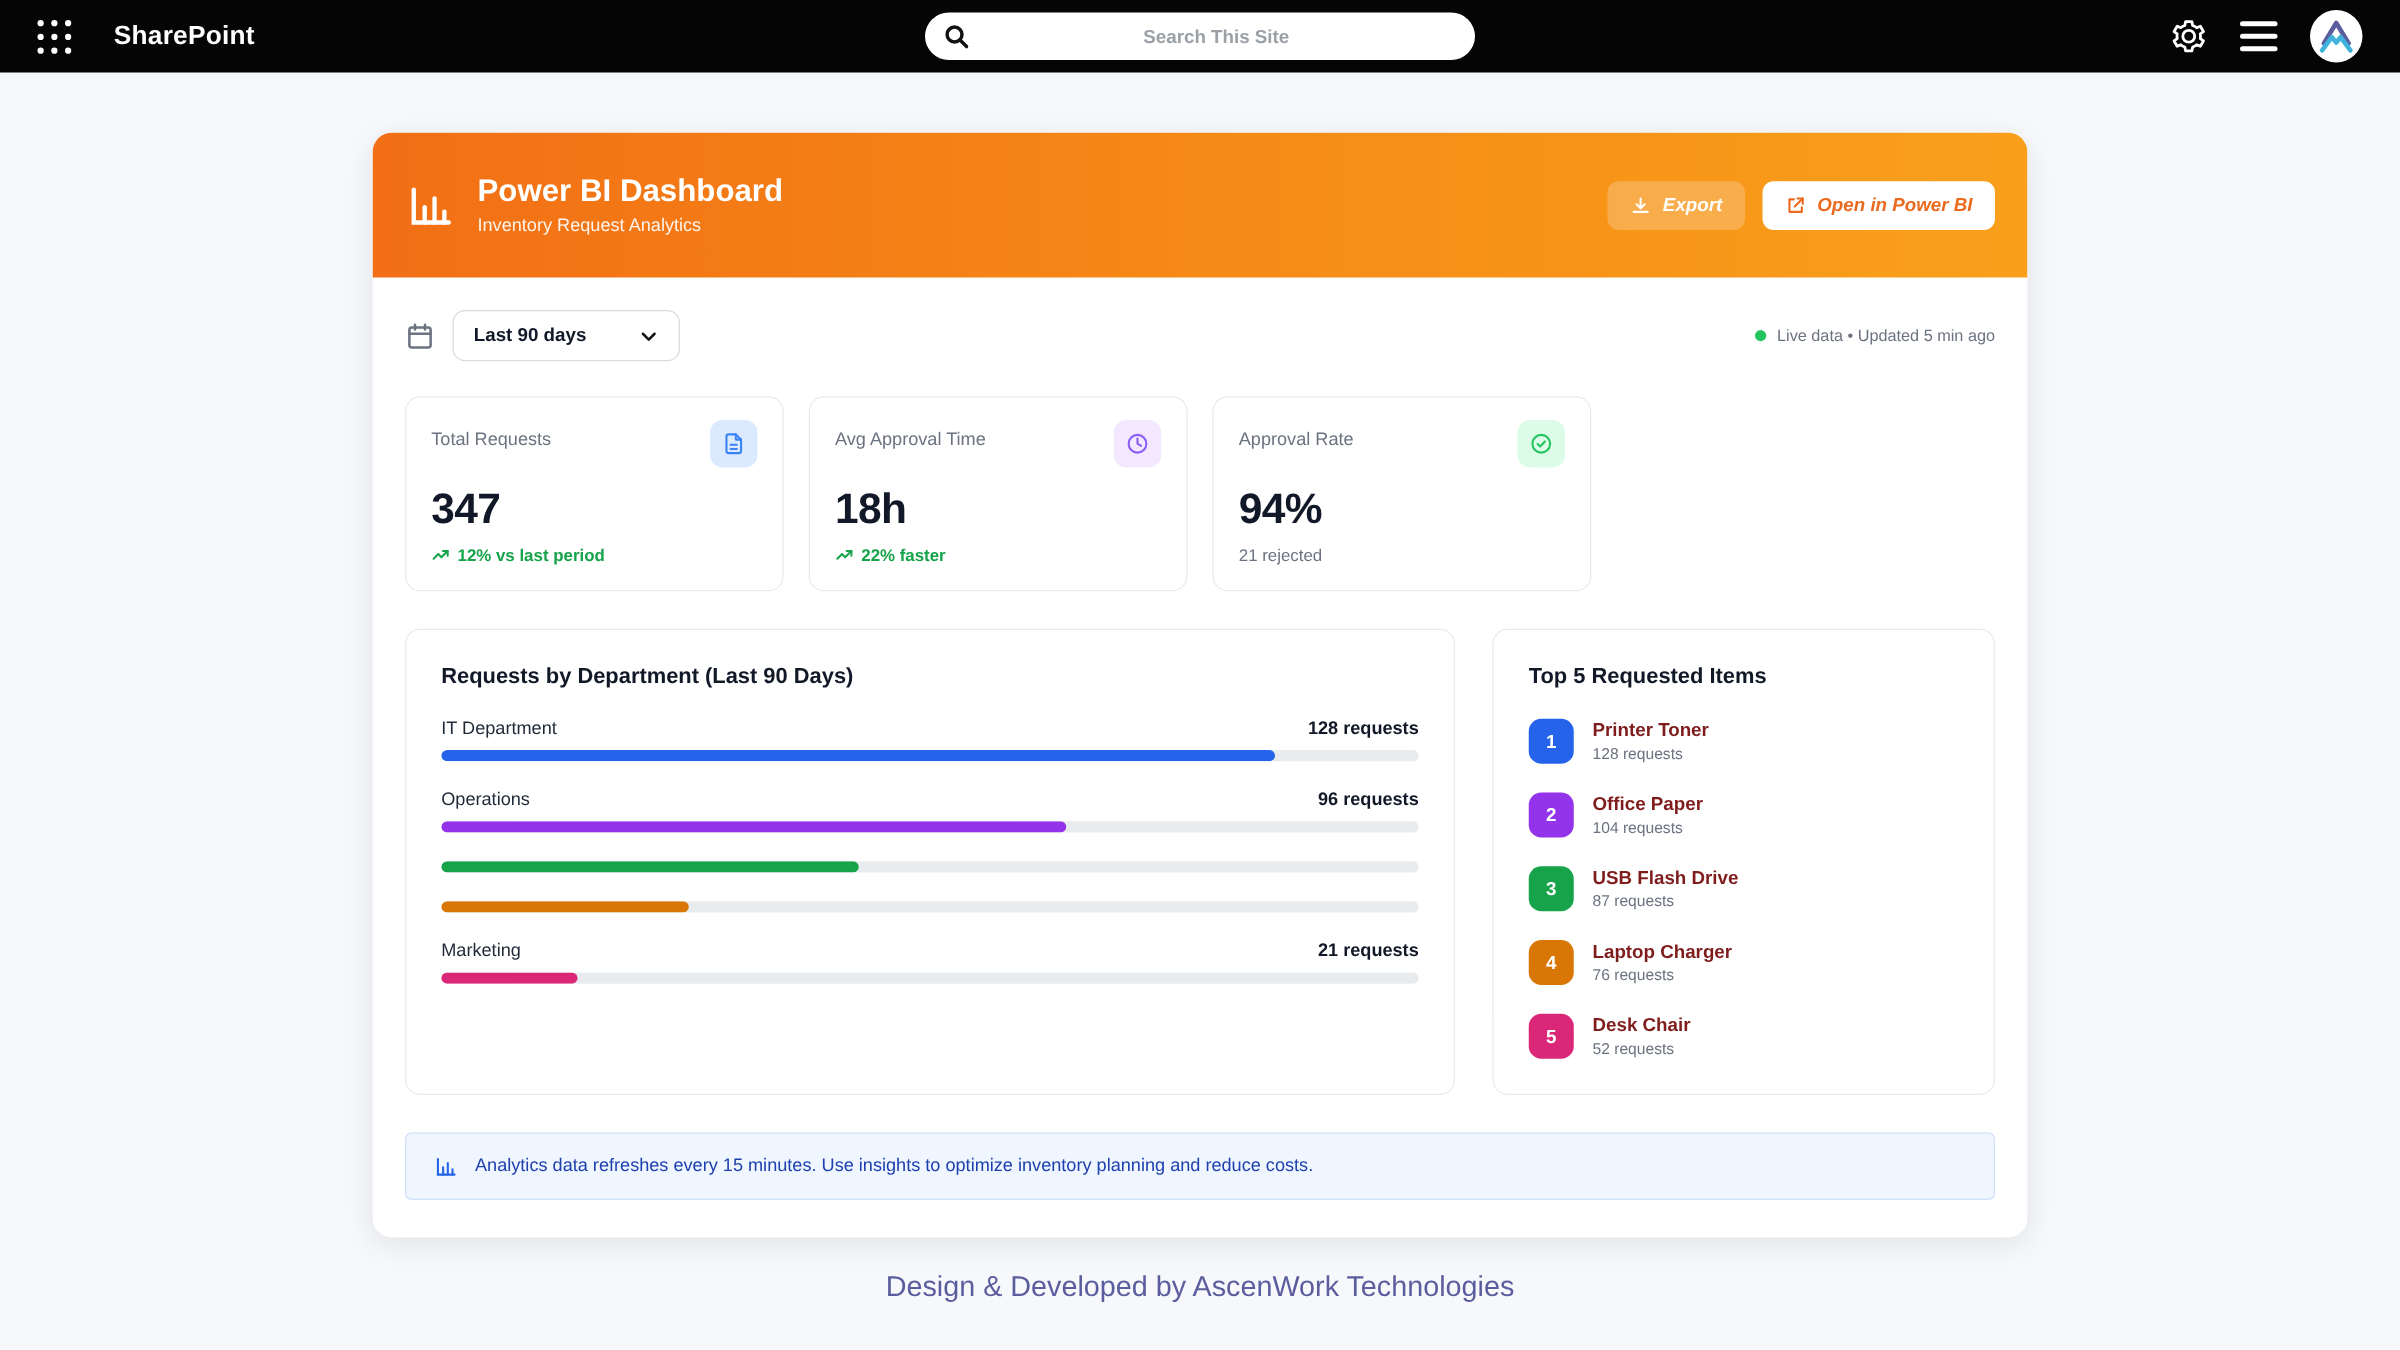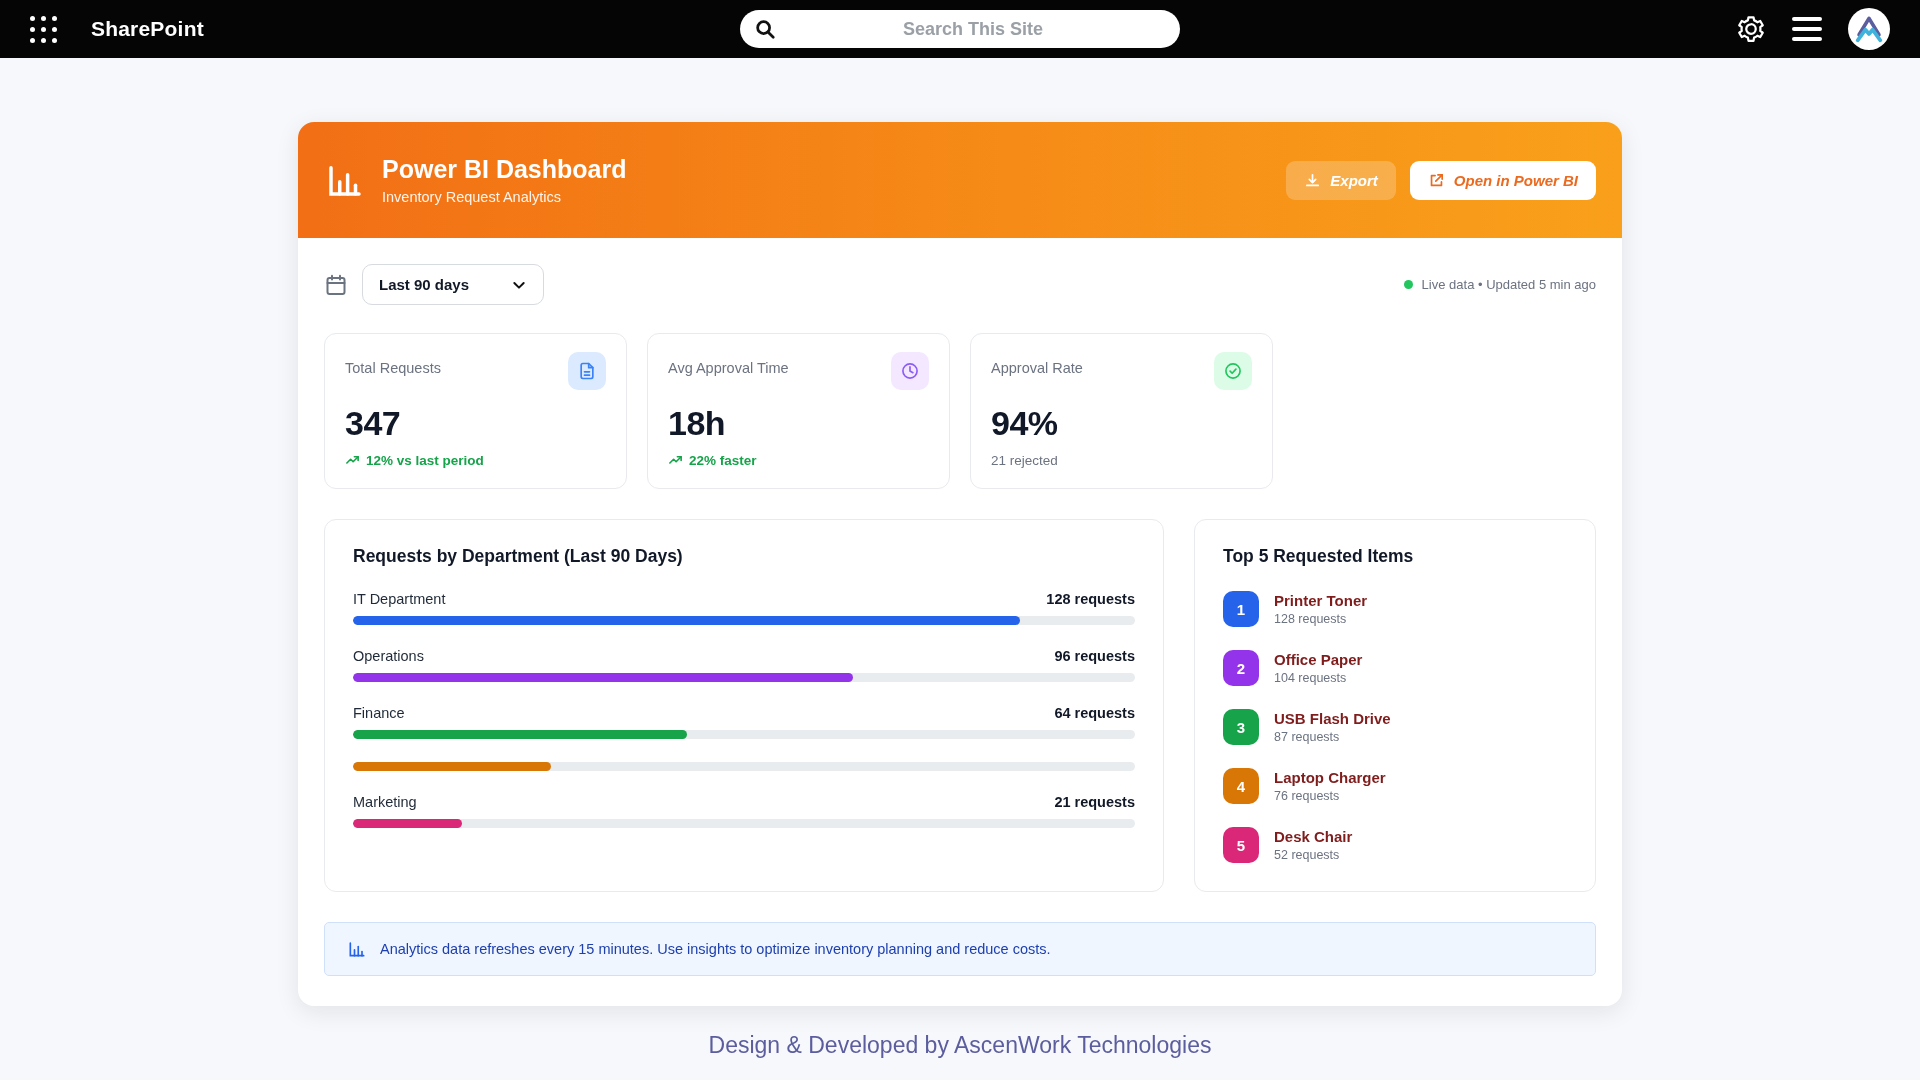--- a/index.html
+++ b/index.html
@@ -20,37 +20,37 @@
     gap:6px; cursor:pointer; margin-right:34px;
   }
   .waffle span { width:5px; height:5px; border-radius:50%; background:#fff; }
   .brand { color:#fff; font-size:21px; font-weight:700; letter-spacing:.2px; }
   .searchwrap {
     position:absolute; left:50%; top:50%; transform:translate(-50%,-50%);
     width:440px; height:38px;
   }
   .searchwrap input {
     width:100%; height:100%; border:none; border-radius:19px;
-    padding:0 20px 0 46px; font-size:18px; color:#333; outline:none;
+    padding:0 20px 0 46px; font-size:15px; color:#333; outline:none;
     text-align:center; font-family:inherit; background:#fff;
   }
   .searchwrap input::placeholder { color:#9aa0a6; font-weight:600; }
   .search-icon { position:absolute; left:14px; top:8px; }
   .topbar-right { margin-left:auto; display:flex; align-items:center; gap:26px; }
   .gear { color:#fff; cursor:pointer; display:flex; }
   .hamburger { display:flex; flex-direction:column; gap:6px; cursor:pointer; }
   .hamburger span { width:30px; height:4px; background:#fff; border-radius:2px; }
   .avatar {
     width:42px; height:42px; border-radius:50%; background:#fff;
     display:flex; align-items:center; justify-content:center; cursor:pointer; overflow:hidden;
   }
 
   
   .card {
-    width:1324px; margin:64px auto 0; background:#fff; border-radius:16px;
+    width:1324px; margin:48px auto 0; background:#fff; border-radius:16px;
     box-shadow:0 6px 24px rgba(15,23,42,.09); overflow:hidden; padding-bottom:30px;
   }
   .hero {
     height:116px; padding:0 26px; display:flex; align-items:center; justify-content:space-between;
     background:linear-gradient(90deg,#f26f15 0%,#f68c17 55%,#f9a01b 100%);
   }
   .hero-left { display:flex; align-items:center; gap:16px; }
   .hero-title { color:#fff; font-size:25px; font-weight:700; }
   .hero-sub { color:rgba(255,255,255,.92); font-size:14.5px; margin-top:5px; }
   .hero-btns { display:flex; gap:14px; }
@@ -319,24 +319,20 @@
             <div class="dept-row-top">
               <span class="dept-name">Operations</span>
               <span class="dept-count">96 requests</span>
             </div>
             <div class="bar-track">
               <div class="bar-fill" style="background: rgb(147, 51, 234); width: 64%;"></div>
             </div>
           </div>
 
           <div class="dept-row">
-            <div class="dept-row-top">
-              <span class="dept-name">Finance</span>
-              <span class="dept-count">64 requests</span>
-            </div>
             <div class="bar-track">
               <div class="bar-fill" style="background: rgb(22, 163, 74); width: 42.7%;"></div>
             </div>
           </div>
 
           <div class="dept-row">
             <div class="bar-track">
               <div class="bar-fill" style="background: rgb(217, 119, 6); width: 25.3%;"></div>
             </div>
           </div>

